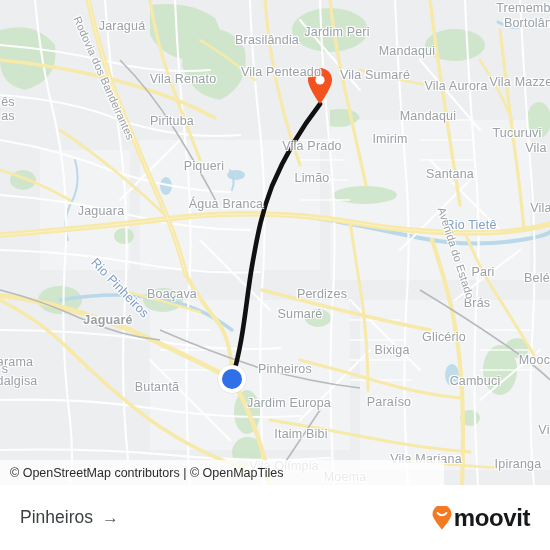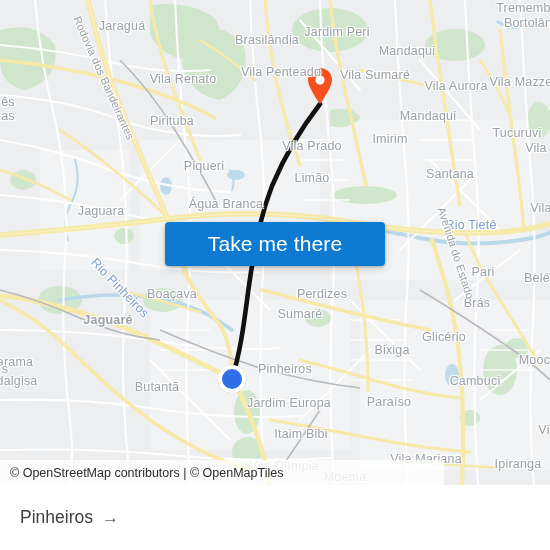--- a/index.html
+++ b/index.html
@@ -356,21 +356,27 @@
       <div class="map-label" style="left: 544px; top: 430px;">Vi</div>
       <div class="map-label road" style="left: 104px; top: 78px; transform: translate(-50%, -50%) rotate(66deg);">Rodovia dos Bandeirantes</div>
       <div class="map-label water" style="left: 120px; top: 288px; transform: translate(-50%, -50%) rotate(46deg);">Rio Pinheiros</div>
       <div class="map-label road" style="left: 456px; top: 253px; transform: translate(-50%, -50%) rotate(72deg);">Avenida do Estado</div>
     </div>
 
   <div id="attribution">
     <span class="attr-text">© OpenStreetMap contributors | © OpenMapTiles</span>
   </div>
 
-  <button id="cta-button">Take me there</button>
 </div>
 
 <div id="footer">
   <div id="route-summary">
     <span id="route-origin">Pinheiros</span>
     <span id="route-arrow">→</span>
   </div>
+  <div id="brand-logo">
+    <svg id="brand-mark" width="22" height="24" viewBox="0 0 22 24">
+      <path d="M11 23.5 C11 23.5 20.5 12.5 20.5 8.2 A9.5 9.5 0 1 0 1.5 8.2 C1.5 12.5 11 23.5 11 23.5 Z" fill="#f47920"></path>
+      <path d="M6.6 7 Q11 11.4 15.4 7" stroke="#ffffff" stroke-width="1.9" fill="none" stroke-linecap="round"></path>
+    </svg>
+    <span id="brand-text">moovit</span>
+  </div>
 </div>
 
 </body></html>

